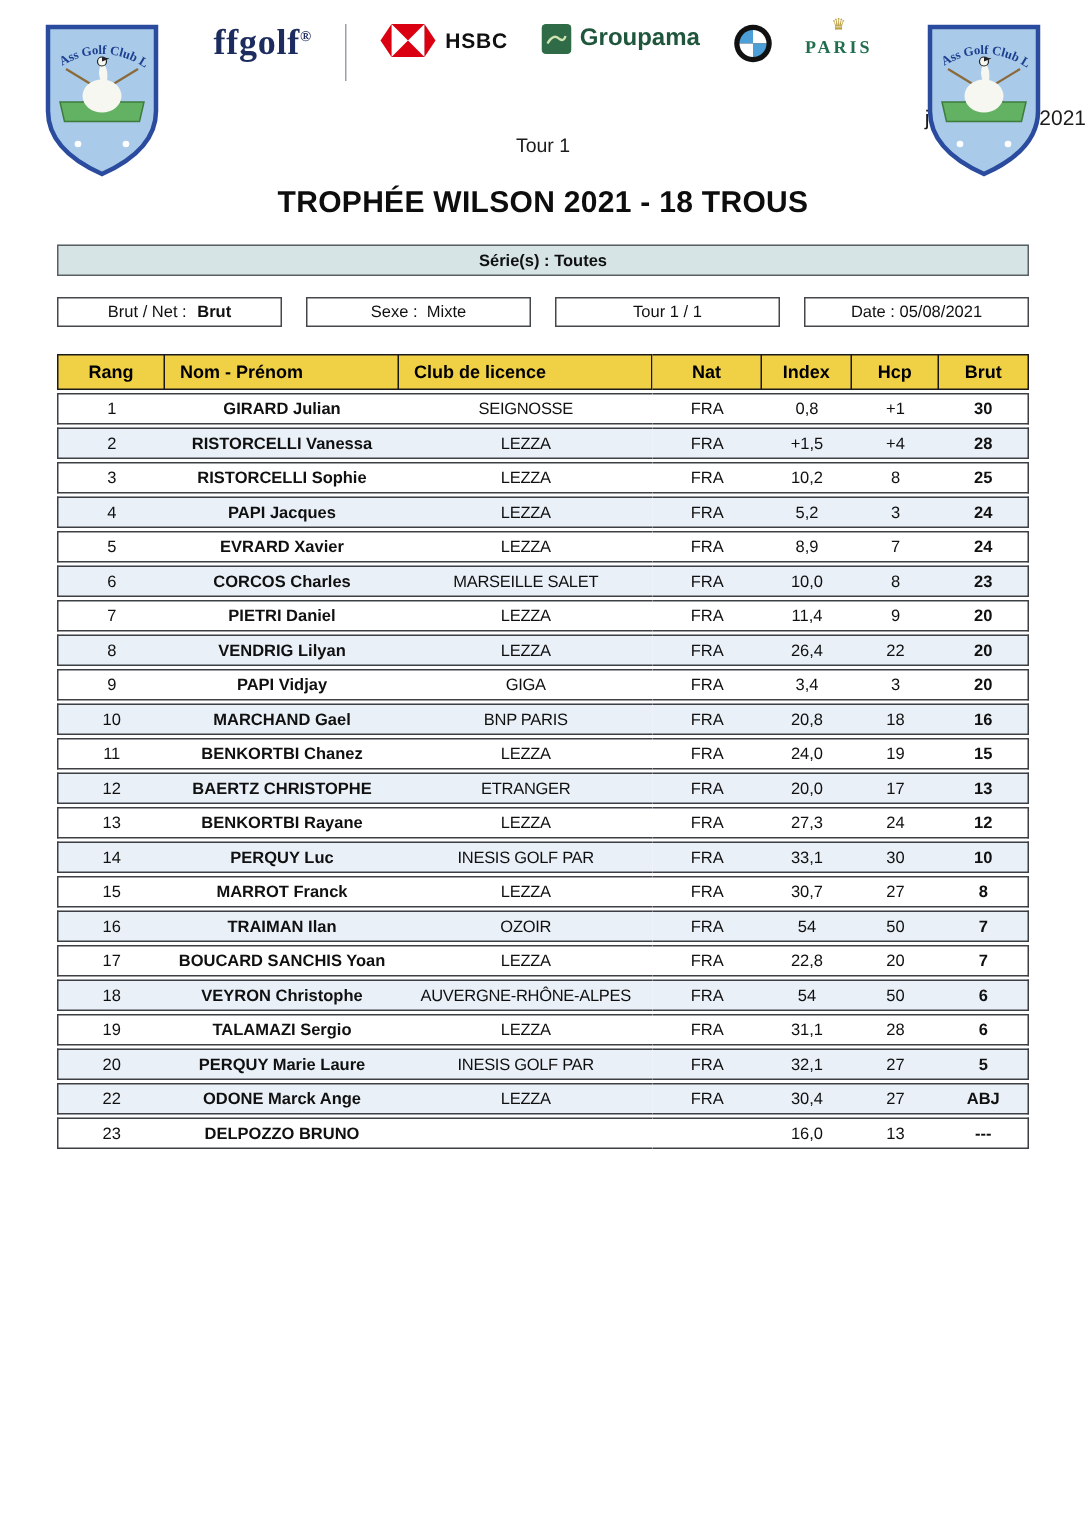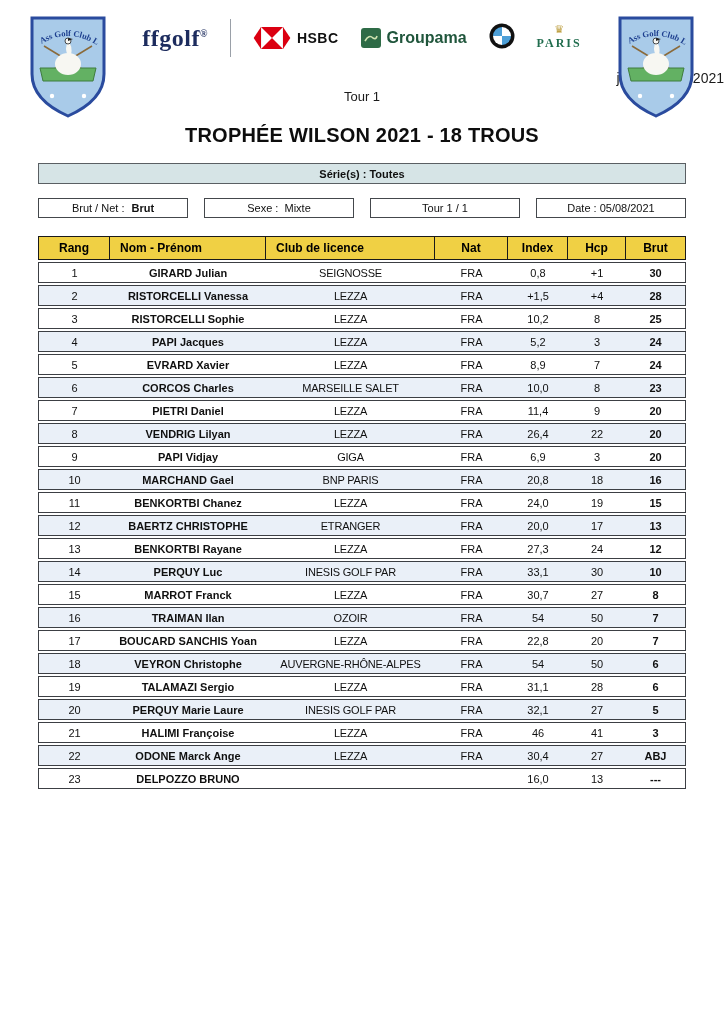--- a/index.html
+++ b/index.html
@@ -8,21 +8,21 @@
     font-family:"Liberation Sans","DejaVu Sans",sans-serif;color:#111;
   }
   .page{width:724px;height:1024px;position:relative;}
 
   
   .top-header{position:relative;height:112px;}
   .crest{position:absolute;top:12px;width:84px;height:108px;}
   .crest.left{left:26px;}
   .crest.right{right:26px;}
   .sponsor-row{
-    display:flex;align-items:center;justify-content:center;
+    display:flex;align-items:flex-start;justify-content:center;
     gap:22px;padding-top:16px;height:44px;
   }
   .ffgolf{
     font-family:"Liberation Serif","DejaVu Serif",serif;
     font-size:24px;color:#1d2c5e;font-weight:600;letter-spacing:0.5px;
   }
   .ffgolf sup{font-size:10px;vertical-align:super;}
   .logo-divider{width:1px;height:38px;background:#9aa0a8;}
   .hsbc{display:flex;align-items:center;gap:6px;}
   .hsbc-text{font-weight:bold;font-size:14px;color:#101010;letter-spacing:0.5px;}
@@ -286,21 +286,21 @@
         <td class="cell-nat">FRA</td>
         <td class="cell-index">26,4</td>
         <td class="cell-hcp">22</td>
         <td class="cell-brut">20</td>
       </tr>
           <tr class="body">
         <td class="cell-rang">9</td>
         <td class="cell-nom">PAPI Vidjay</td>
         <td class="cell-club">GIGA</td>
         <td class="cell-nat">FRA</td>
-        <td class="cell-index">6,9</td>
+        <td class="cell-index">3,4</td>
         <td class="cell-hcp">3</td>
         <td class="cell-brut">20</td>
       </tr>
           <tr class="body alt">
         <td class="cell-rang">10</td>
         <td class="cell-nom">MARCHAND Gael</td>
         <td class="cell-club">BNP PARIS</td>
         <td class="cell-nat">FRA</td>
         <td class="cell-index">20,8</td>
         <td class="cell-hcp">18</td>
@@ -388,29 +388,20 @@
         <td class="cell-brut">6</td>
       </tr>
           <tr class="body alt">
         <td class="cell-rang">20</td>
         <td class="cell-nom">PERQUY Marie Laure</td>
         <td class="cell-club">INESIS GOLF PAR</td>
         <td class="cell-nat">FRA</td>
         <td class="cell-index">32,1</td>
         <td class="cell-hcp">27</td>
         <td class="cell-brut">5</td>
-      </tr>
-          <tr class="body">
-        <td class="cell-rang">21</td>
-        <td class="cell-nom">HALIMI Françoise</td>
-        <td class="cell-club">LEZZA</td>
-        <td class="cell-nat">FRA</td>
-        <td class="cell-index">46</td>
-        <td class="cell-hcp">41</td>
-        <td class="cell-brut">3</td>
       </tr>
           <tr class="body alt">
         <td class="cell-rang">22</td>
         <td class="cell-nom">ODONE Marck Ange</td>
         <td class="cell-club">LEZZA</td>
         <td class="cell-nat">FRA</td>
         <td class="cell-index">30,4</td>
         <td class="cell-hcp">27</td>
         <td class="cell-brut">ABJ</td>
       </tr>

